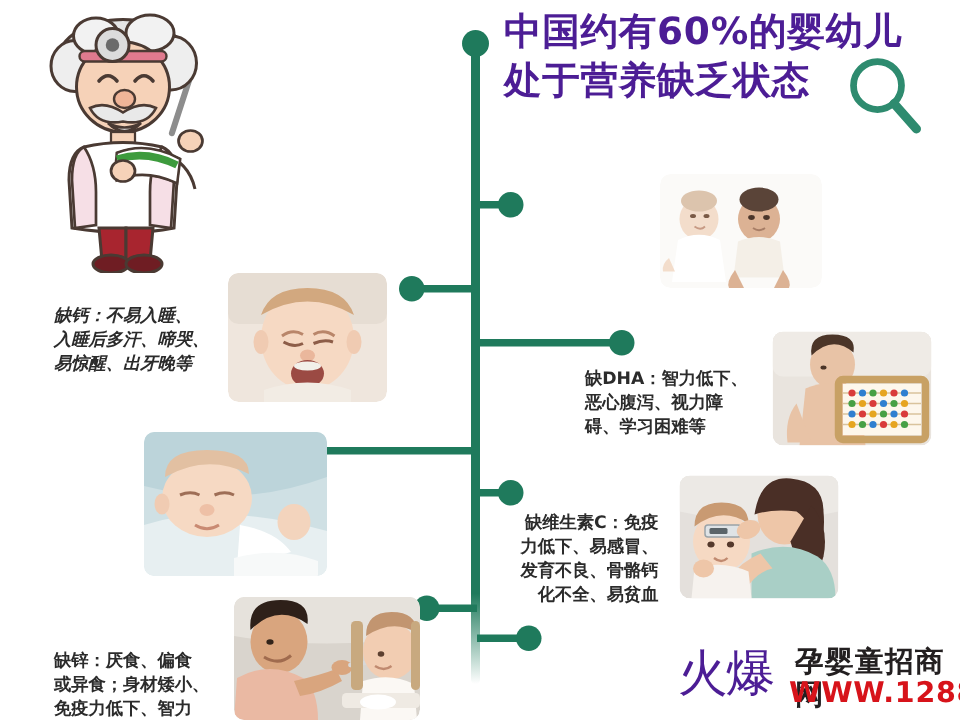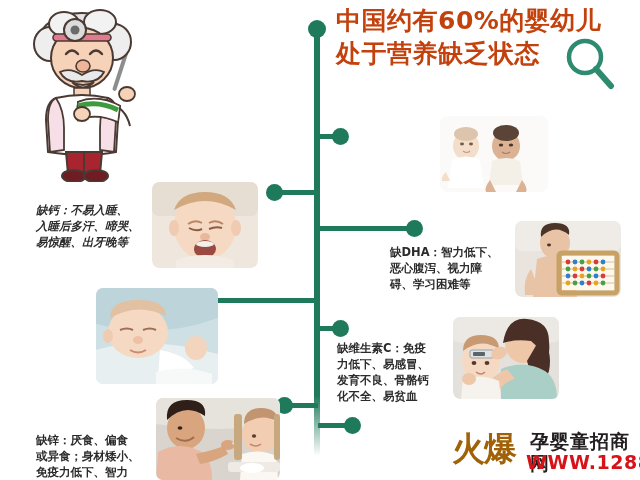--- a/index.html
+++ b/index.html
@@ -8,21 +8,21 @@
     background:#ffffff;
     font-family:"DejaVu Sans","Liberation Sans",sans-serif;
   }
   #stage{position:absolute;left:0;top:0;width:640px;height:480px;overflow:hidden;}
 
   
   .title-wrap{position:absolute;left:336px;top:4px;width:300px;}
   .title-line{
     font-family:"DejaVu Sans","Liberation Sans",sans-serif;
     font-weight:bold;font-size:25px;line-height:33px;
-    color:#c2410c;letter-spacing:0.5px;white-space:nowrap;
+    color:#4c1d95;letter-spacing:0.5px;white-space:nowrap;
   }
   .mag-icon{position:absolute;left:563px;top:36px;width:54px;height:54px;}
 
   
   .spine{
     position:absolute;left:314px;top:26px;width:6px;height:430px;
     background:linear-gradient(to bottom,#1f7a5c 0%,#1f7a5c 86%,rgba(31,122,92,0) 100%);
     border-radius:3px;
   }
   .node-dot{
@@ -45,21 +45,21 @@
 
   
   .photo{position:absolute;border-radius:7px;overflow:hidden;}
   .photo svg{display:block;}
 
   
   .wm{position:absolute;left:452px;top:430px;width:186px;height:46px;}
   .wm-hb{
     position:absolute;left:0px;top:2px;
     font-family:"DejaVu Sans","Liberation Sans",sans-serif;
-    font-weight:bold;font-size:33px;line-height:33px;color:#a16207;
+    font-weight:normal;font-size:33px;line-height:33px;color:#4c1d95;
     letter-spacing:-1px;
   }
   .wm-sub{
     position:absolute;left:78px;top:0px;
     font-family:"DejaVu Sans","Liberation Sans",sans-serif;
     font-weight:bold;font-size:19px;line-height:22px;color:#231f20;
     letter-spacing:1px;
   }
   .wm-url{
     position:absolute;left:74px;top:21px;
@@ -163,21 +163,21 @@
 
   <div class="txt" style="left:36px;top:202px;width:120px;white-space:pre-line;font-style:italic;">缺钙：不易入睡、
 入睡后多汗、啼哭、
 易惊醒、出牙晚等</div>
 
   <div class="txt" style="left:390px;top:244px;width:120px;white-space:pre-line;">缺DHA：智力低下、
 恶心腹泻、视力障
 碍、学习困难等</div>
 
 
-  <div class="txt" style="left:337px;top:340px;width:102px;white-space:pre-line;">缺维生素C：免疫
+  <div class="txt" style="left:337px;top:340px;width:102px;white-space:pre-line;text-align:right;">缺维生素C：免疫
 力低下、易感冒、
 发育不良、骨骼钙
 化不全、易贫血</div>
 
   <div class="txt" style="left:36px;top:400px;width:118px;white-space:pre-line;margin-top:32px;">缺锌：厌食、偏食
 或异食；身材矮小、
 免疫力低下、智力
 低下</div>
 
   <div class="photo" style="left:440px;top:116px;width:108px;height:76px;">

